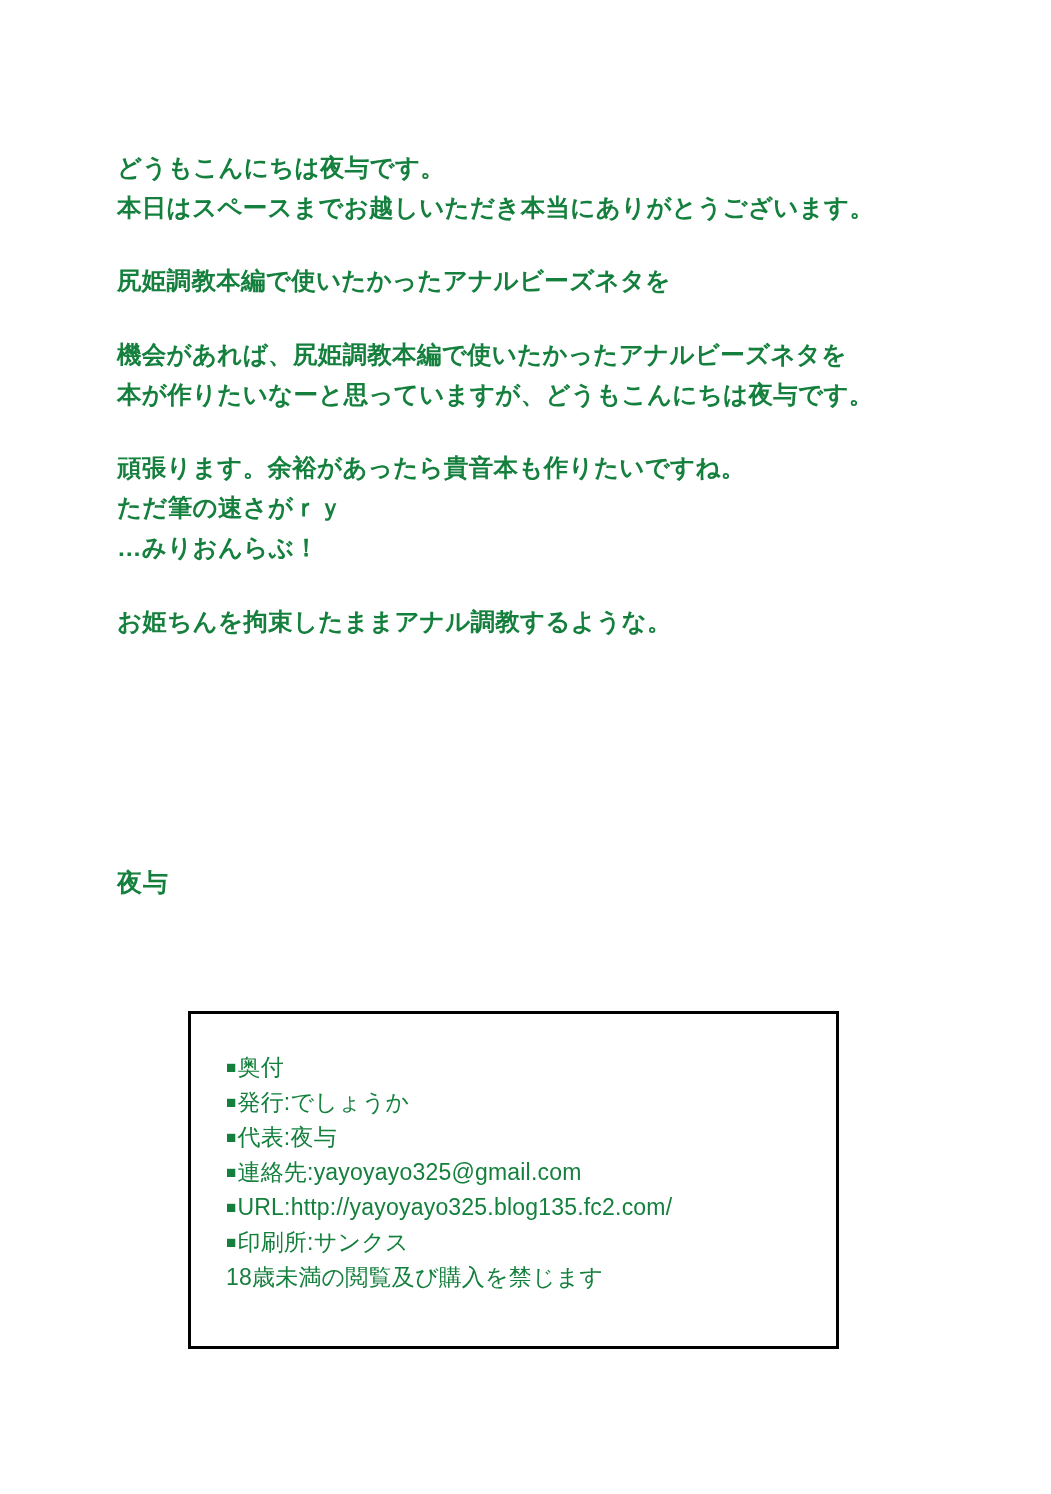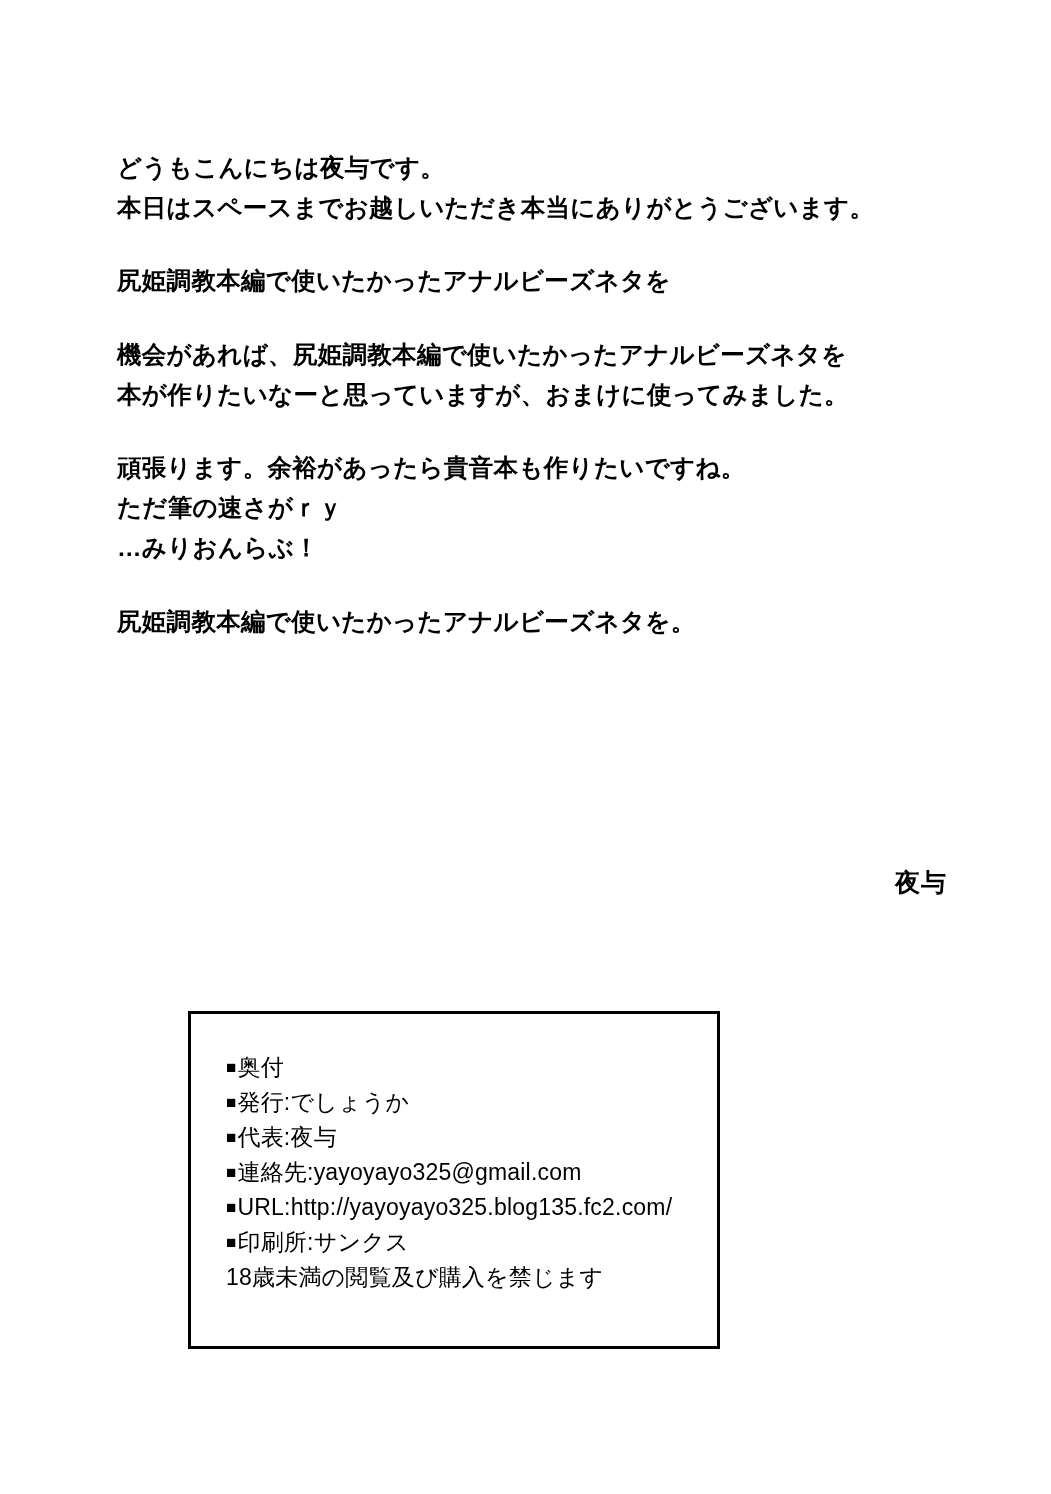--- a/index.html
+++ b/index.html
@@ -6,21 +6,21 @@
     margin: 0;
     padding: 0;
     background: #ffffff;
   }
   .page {
     position: relative;
     width: 1051px;
     height: 1494px;
     background: #ffffff;
     font-family: "Liberation Sans", "DejaVu Sans", sans-serif;
-    color: #000000;
+    color: #15803d;
     overflow: hidden;
   }
   .afterword {
     position: absolute;
     left: 117px;
     top: 148px;
     width: 830px;
   }
   .para {
     margin: 0 0 34px 0;
@@ -33,30 +33,29 @@
     line-height: 1.62;
     letter-spacing: 0.3px;
     font-weight: 700;
     white-space: pre;
   }
   .signature {
     position: absolute;
     left: 0;
     top: 718px;
     width: 830px;
-    text-align: right;
     font-size: 25px;
     font-weight: 700;
     letter-spacing: 1px;
   }
   .colophon {
     position: absolute;
     left: 188px;
     top: 1011px;
-    width: 532px;
+    width: 651px;
     height: 338px;
     border: 3px solid #000000;
     box-sizing: border-box;
   }
   .colophon-inner {
     padding: 36px 0 0 35px;
   }
   .col-line {
     font-size: 23px;
     line-height: 1.52;
@@ -82,31 +81,31 @@
       <div class="line">どうもこんにちは夜与です。</div>
       <div class="line">本日はスペースまでお越しいただき本当にありがとうございます。</div>
     </div>
 
     <div class="para">
       <div class="line">尻姫調教本編で使いたかったアナルビーズネタを</div>
     </div>
 
     <div class="para">
       <div class="line">機会があれば、尻姫調教本編で使いたかったアナルビーズネタを</div>
-      <div class="line">本が作りたいなーと思っていますが、おまけに使ってみました。</div>
+      <div class="line">本が作りたいなーと思っていますが、どうもこんにちは夜与です。</div>
     </div>
 
     <div class="para">
       <div class="line">頑張ります。余裕があったら貴音本も作りたいですね。</div>
       <div class="line">ただ筆の速さがｒｙ</div>
       <div class="line">…みりおんらぶ！</div>
     </div>
 
     <div class="para">
-      <div class="line">尻姫調教本編で使いたかったアナルビーズネタを。</div>
+      <div class="line">お姫ちんを拘束したままアナル調教するような。</div>
     </div>
 
     <div class="signature">夜与</div>
 
   </div>
 
   <div class="colophon">
     <div class="colophon-inner">
       <div class="col-line mark">奥付</div>
       <div class="col-line mark">発行:でしょうか</div>

